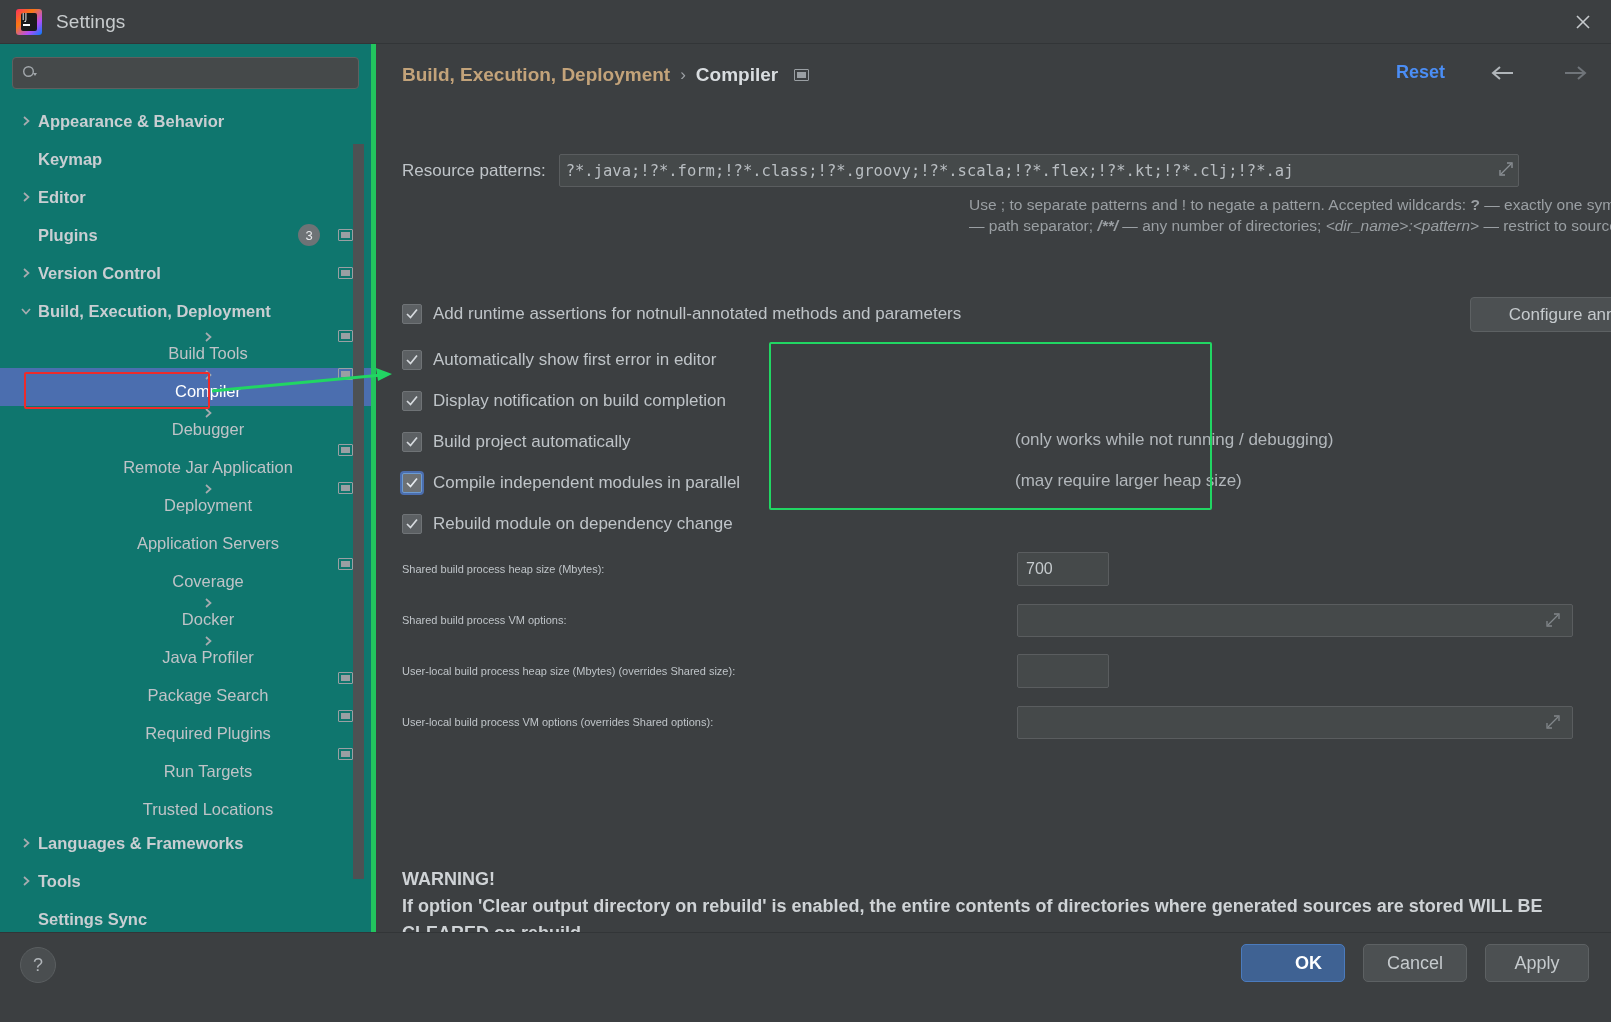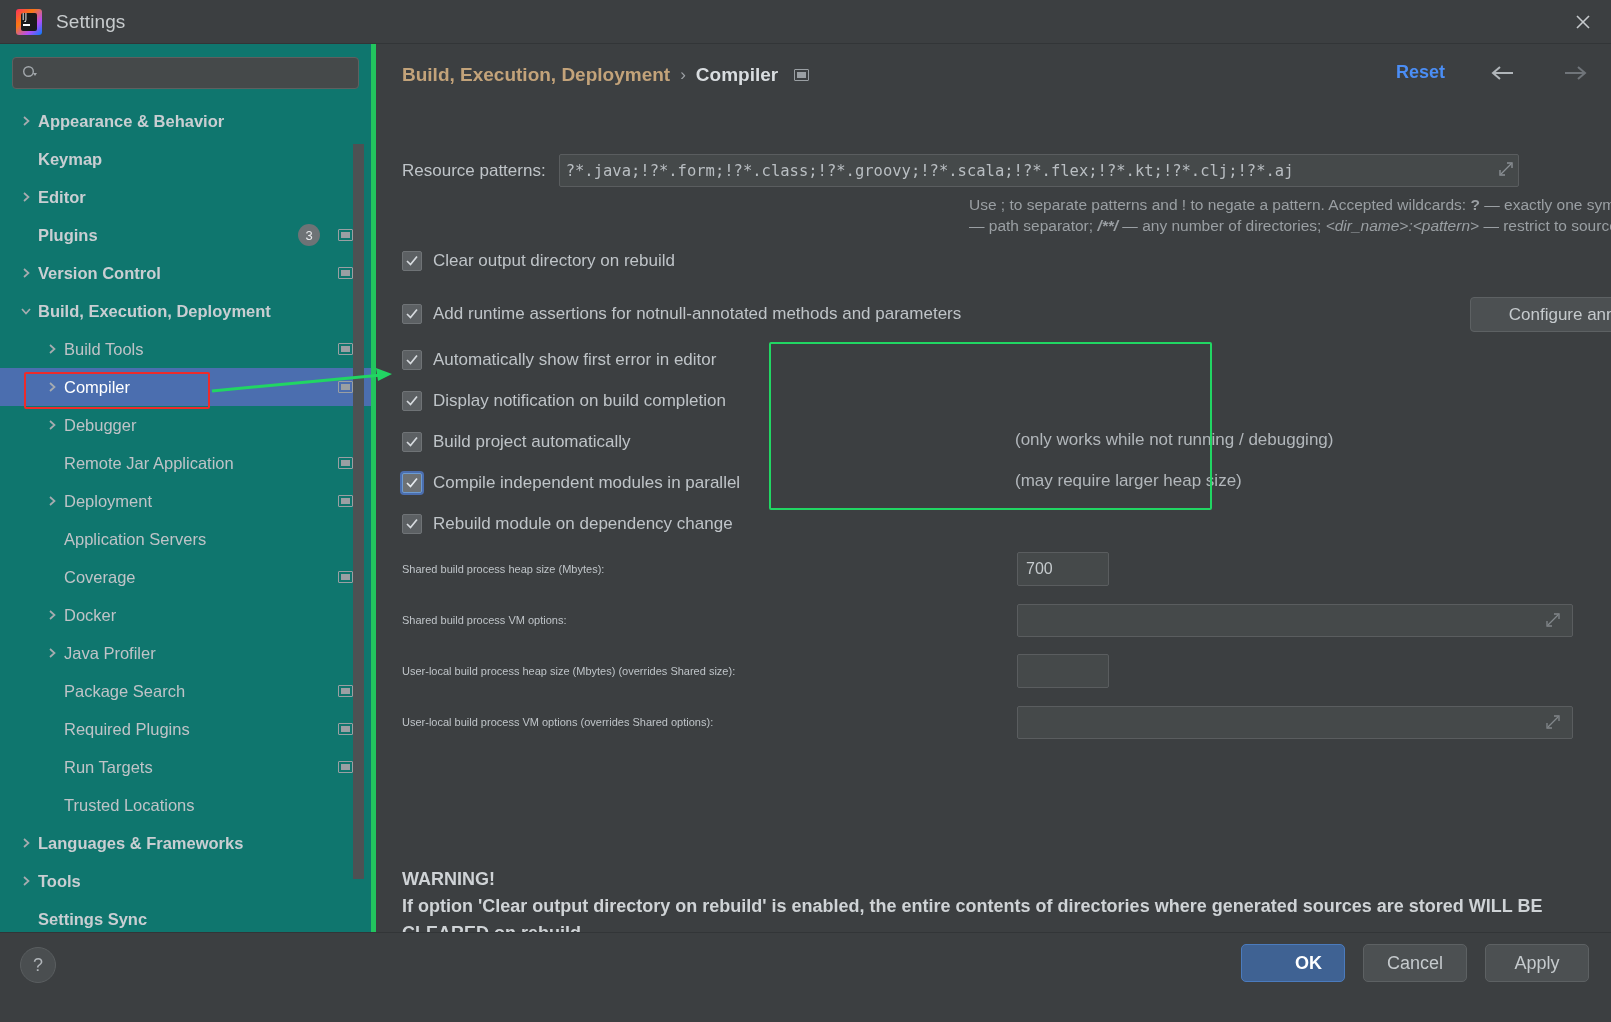--- a/index.html
+++ b/index.html
@@ -77,21 +77,21 @@
     padding-left: 14px; cursor: default; white-space: nowrap;
   }
   .tree-row.selected { background: #4b6eaf; }
   .tw {
     width: 24px; flex: none; display: flex; align-items: center; justify-content: center;
     color: #9aa0a6;
   }
   .tw.empty { visibility: hidden; }
   .tree-label { font-size: 16.5px; color: #bfc3c7; }
   .tree-row.lvl0 .tree-label { font-weight: bold; color: #c9ced2; }
-  .tree-row.lvl1 { padding-left: 40px; }
+  .tree-row.lvl1 { padding-left: 40px; flex-direction: column; }
   .tree-row.selected .tree-label { color: #ffffff; }
   .badge {
     position: absolute; right: 56px; width: 22px; height: 22px; border-radius: 50%;
     background: #6e7376; color: #e8eaec; font-size: 13px;
     display: flex; align-items: center; justify-content: center;
   }
   .wincon {
     position: absolute; right: 23px; width: 15px; height: 12px;
     border: 1px solid #9a9fa3; border-radius: 1px;
   }
@@ -495,28 +495,20 @@
           </svg>
         </span>
       </div>
     </div>
 
     <div class="hint">
       <span><span>Use ; to separate patterns and ! to negate a pattern. Accepted wildcards: </span><b>?</b><span> — exactly one symbol; </span></span><br>
       <span><span> — path separator; </span><i><b>/**/</b></i><span> — any number of directories; </span><i>&lt;dir_name&gt;:&lt;pattern&gt;</i><span> — restrict to source roots with the specified name</span></span>
     </div>
 
-    <div class="cb-row" id="cb0" style="top:204px">
-      <span class="cb">
-        <svg width="14" height="14" viewBox="0 0 14 14">
-            <polyline points="2,7 5.5,10.5 12,2.5" fill="none" stroke="#d6dade" stroke-width="1.7"></polyline>
-          </svg>
-      </span>
-      <span class="cb-label">Clear output directory on rebuild</span>
-    </div>
 
     <div class="cb-row" id="cb1" style="top:257px">
       <span class="cb">
         <svg width="14" height="14" viewBox="0 0 14 14">
             <polyline points="2,7 5.5,10.5 12,2.5" fill="none" stroke="#d6dade" stroke-width="1.7"></polyline>
           </svg>
       </span>
       <span class="cb-label">Add runtime assertions for notnull-annotated methods and parameters</span>
     </div>
 

